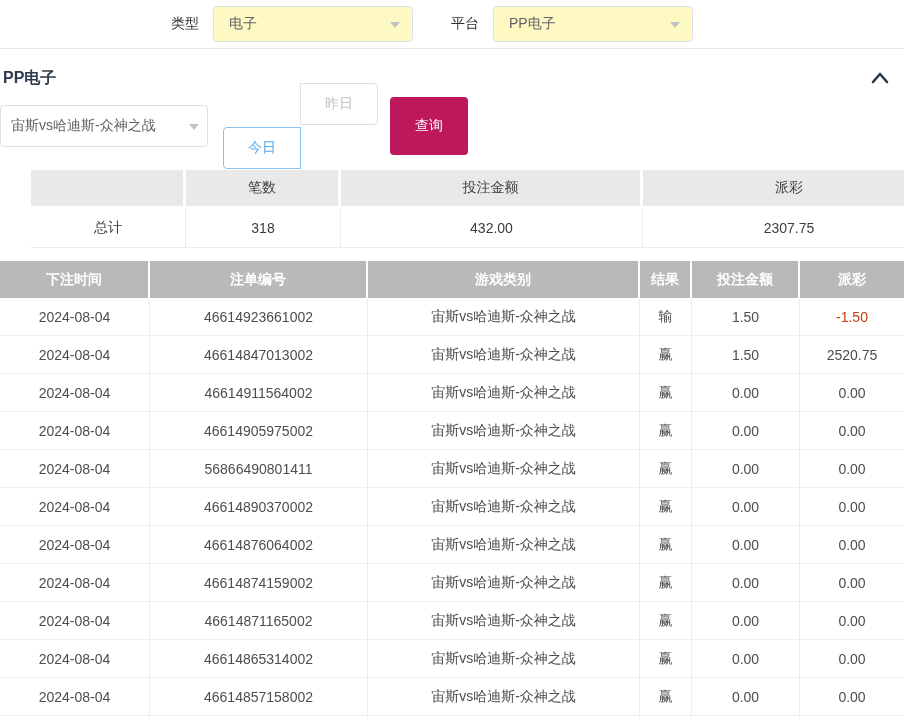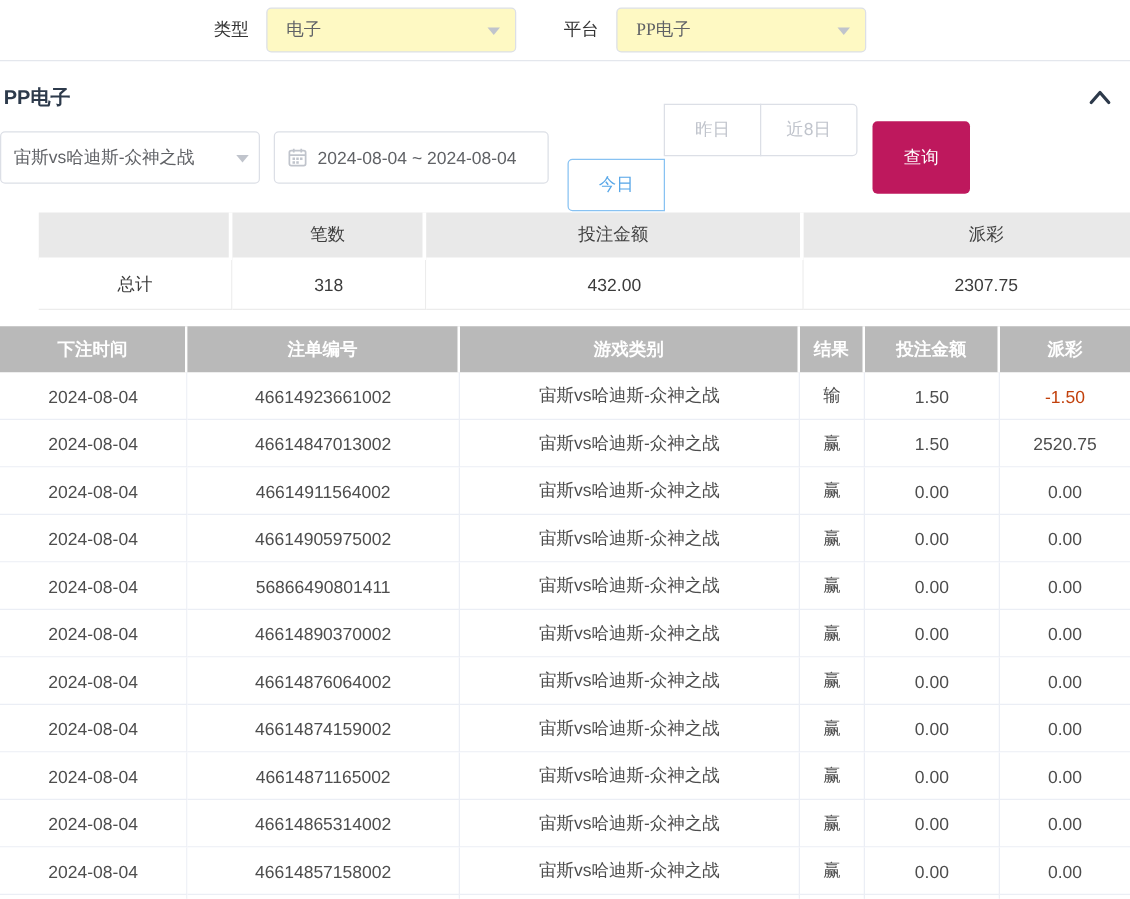--- a/index.html
+++ b/index.html
@@ -2,21 +2,21 @@
 <html><head>
 <meta charset="utf-8">
 <style>
   * { margin:0; padding:0; box-sizing:border-box; }
   html,body { width:904px; height:719px; overflow:hidden; background:#fff;
     font-family:"Liberation Sans","DejaVu Sans",sans-serif; }
   .page { width:904px; height:719px; position:relative; background:#fff; }
 
   
   .top-bar { height:48px; display:flex; align-items:center; justify-content:center;
-    padding-right:40px; gap:0;font-family:Liberation Serif, serif; }
+    padding-right:40px; gap:0; }
   .top-label { font-size:14px; color:#333; margin-right:14px; }
   .top-label.second { margin-left:38px; }
   .select-box { position:relative; width:200px; height:36px; border:1px solid #dcdfe6;
     border-radius:4px; background:#fef9c3; display:flex; align-items:center;
     padding:0 32px 0 15px; cursor:pointer; }
   .select-box .sel-text { font-size:14px; color:#606266; white-space:nowrap;
     overflow:hidden; text-overflow:ellipsis; }
   .caret { position:absolute; right:12px; top:50%; margin-top:-2px; width:0; height:0;
     border-left:5px solid transparent; border-right:5px solid transparent;
     border-top:6px solid #c0c4cc; }
@@ -97,38 +97,23 @@
           <polyline points="2,10 9,2 16,10" fill="none" stroke="#2d3a4b" stroke-width="2.6" stroke-linecap="round" stroke-linejoin="round"></polyline>
         </svg>
     </span>
   </div>
 
   <div class="toolbar">
     <div class="game-select">
       <span class="sel-text">宙斯vs哈迪斯-众神之战</span>
       <span class="caret"></span>
     </div>
-    <div class="date-input">
-      <svg width="16" height="16" viewBox="0 0 16 16">
-          <rect x="1.5" y="2.5" width="13" height="12" rx="1.5" fill="none" stroke="#c0c4cc" stroke-width="1.4"></rect>
-          <line x1="1.5" y1="6" x2="14.5" y2="6" stroke="#c0c4cc" stroke-width="1.4"></line>
-          <line x1="5" y1="1" x2="5" y2="4" stroke="#c0c4cc" stroke-width="1.4"></line>
-          <line x1="11" y1="1" x2="11" y2="4" stroke="#c0c4cc" stroke-width="1.4"></line>
-          <rect x="4" y="8" width="2" height="2" fill="#c0c4cc"></rect>
-          <rect x="7" y="8" width="2" height="2" fill="#c0c4cc"></rect>
-           <rect x="10" y="8" width="2" height="2" fill="#c0c4cc"></rect>
-          <rect x="4" y="11" width="2" height="2" fill="#c0c4cc"></rect>
-          <rect x="7" y="11" width="2" height="2" fill="#c0c4cc"></rect>
-        </svg>
-      <span class="date-text">2024-08-04 ~ 2024-08-04</span>
-    </div>
     <div class="btn-group">
       <button class="range-btn active">今日</button>
       <button class="range-btn">昨日</button>
-      <button class="range-btn">近8日</button>
     </div>
     <button class="search-btn">查询</button>
   </div>
 
   <table class="summary-table">
     <colgroup>
         <col style="width:155px">
         <col style="width:155px">
       <col style="width:302px">
         <col style="width:292px">

